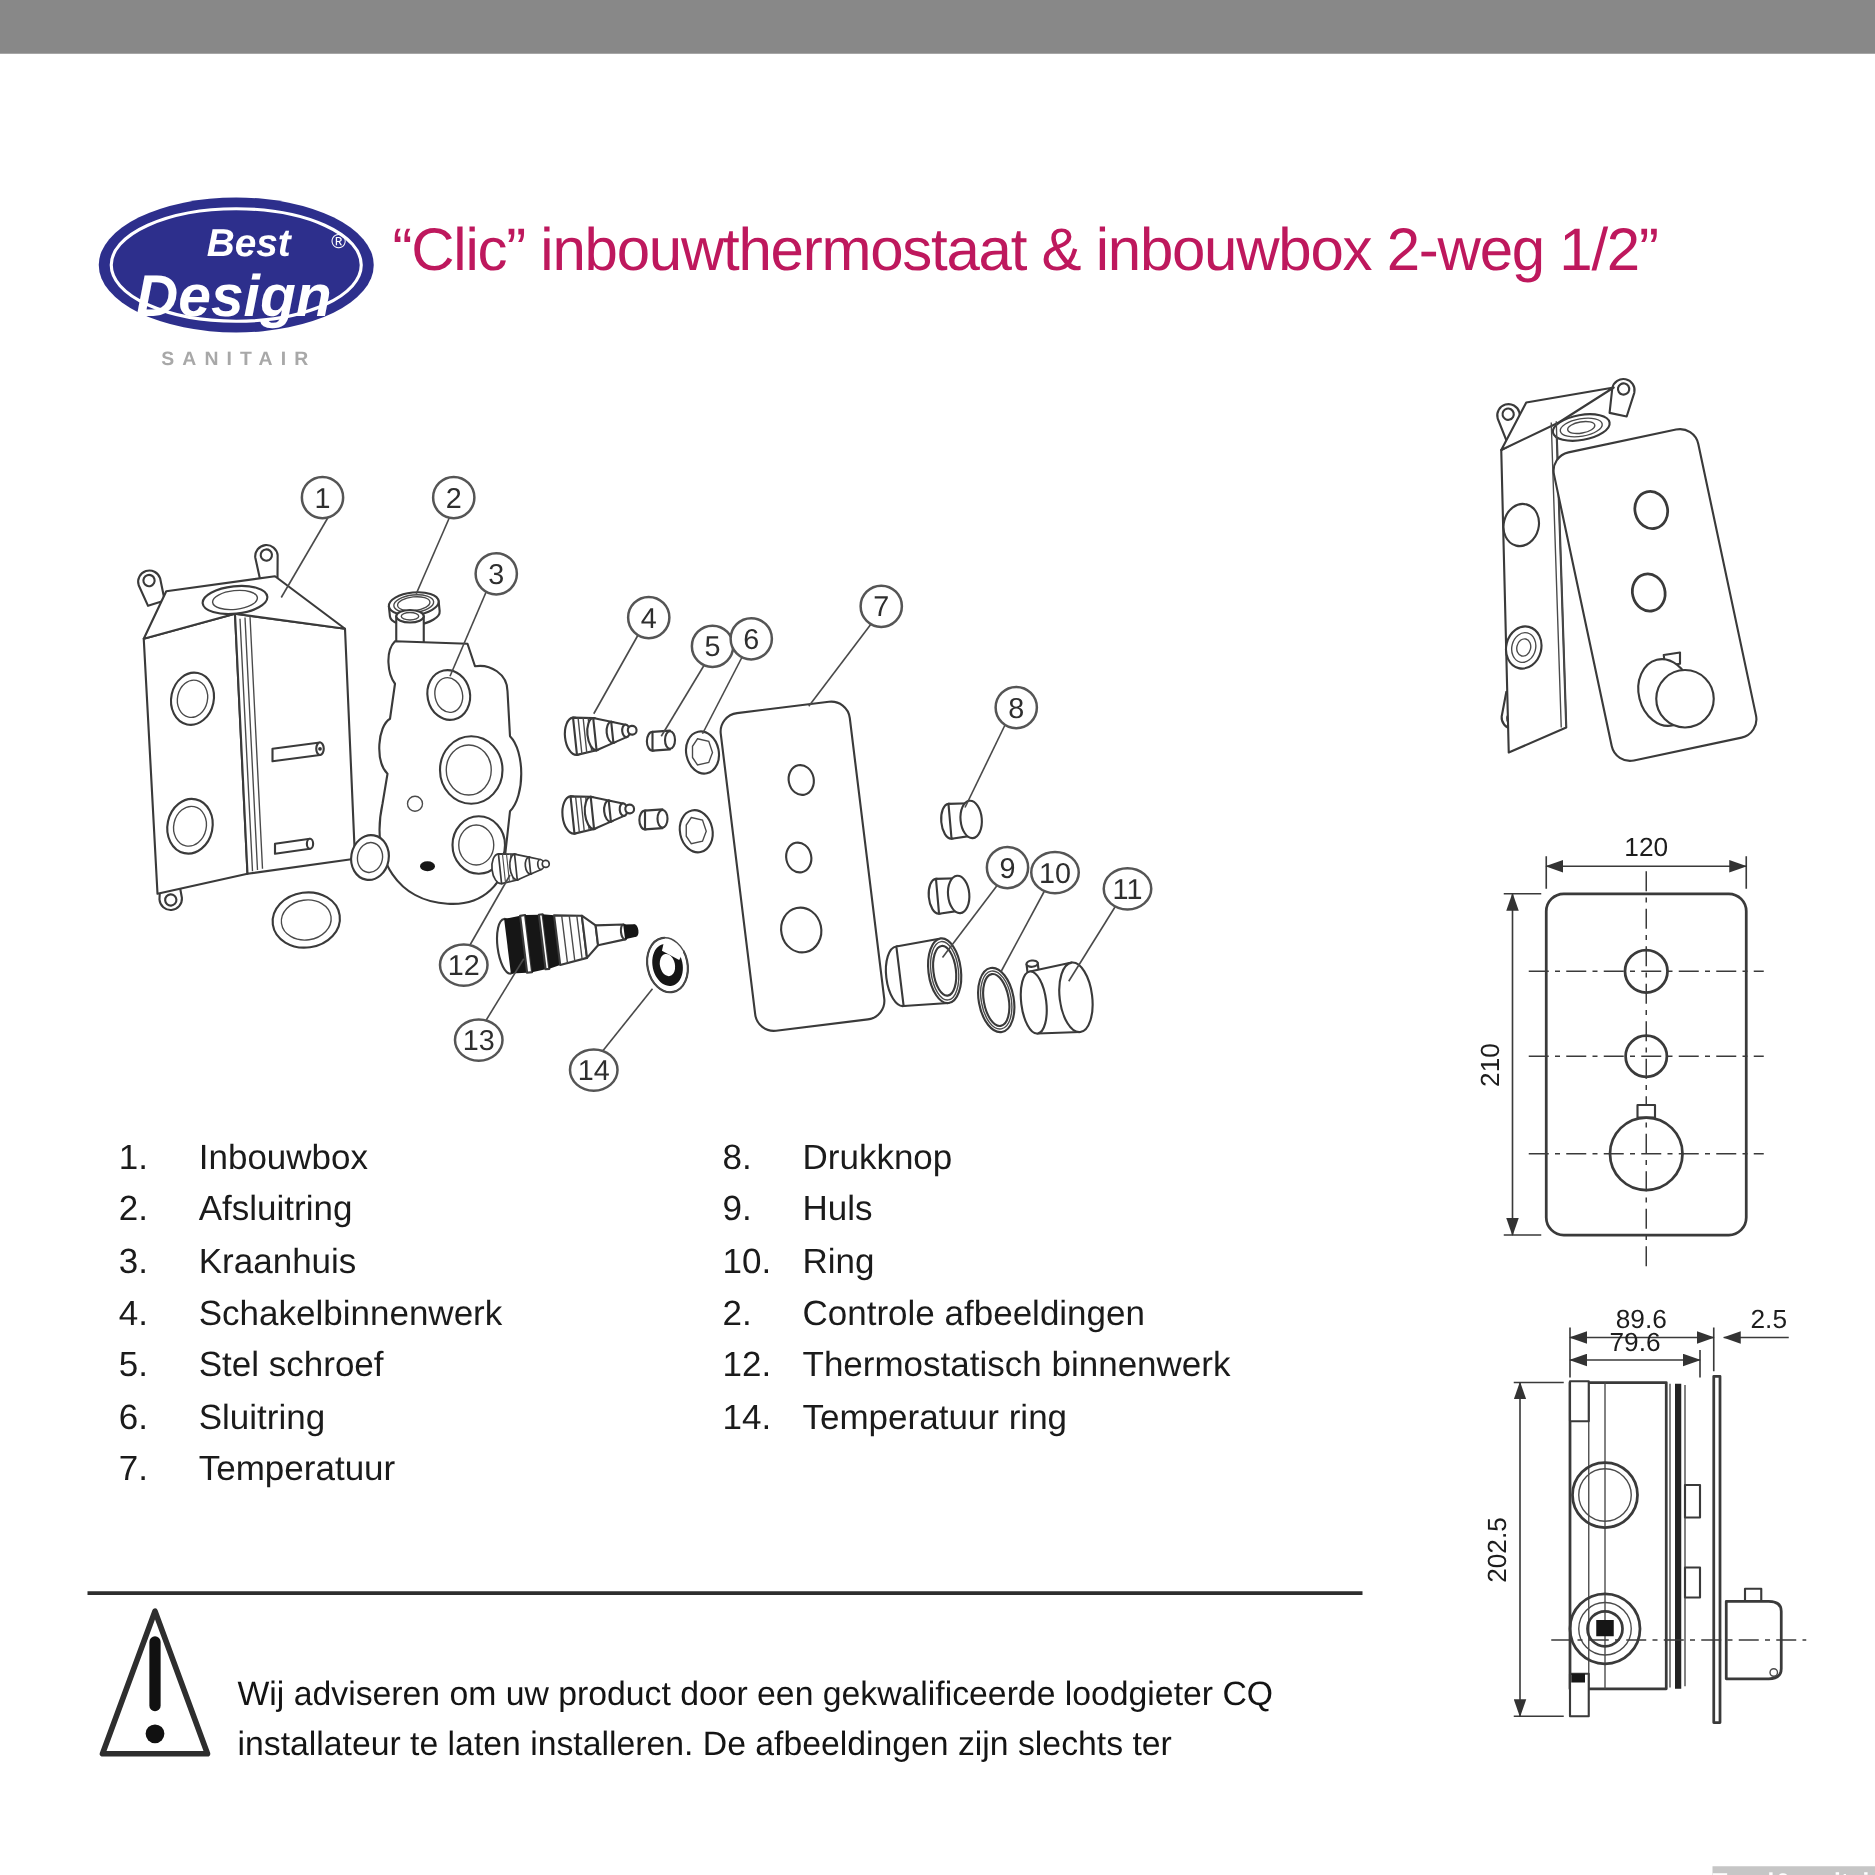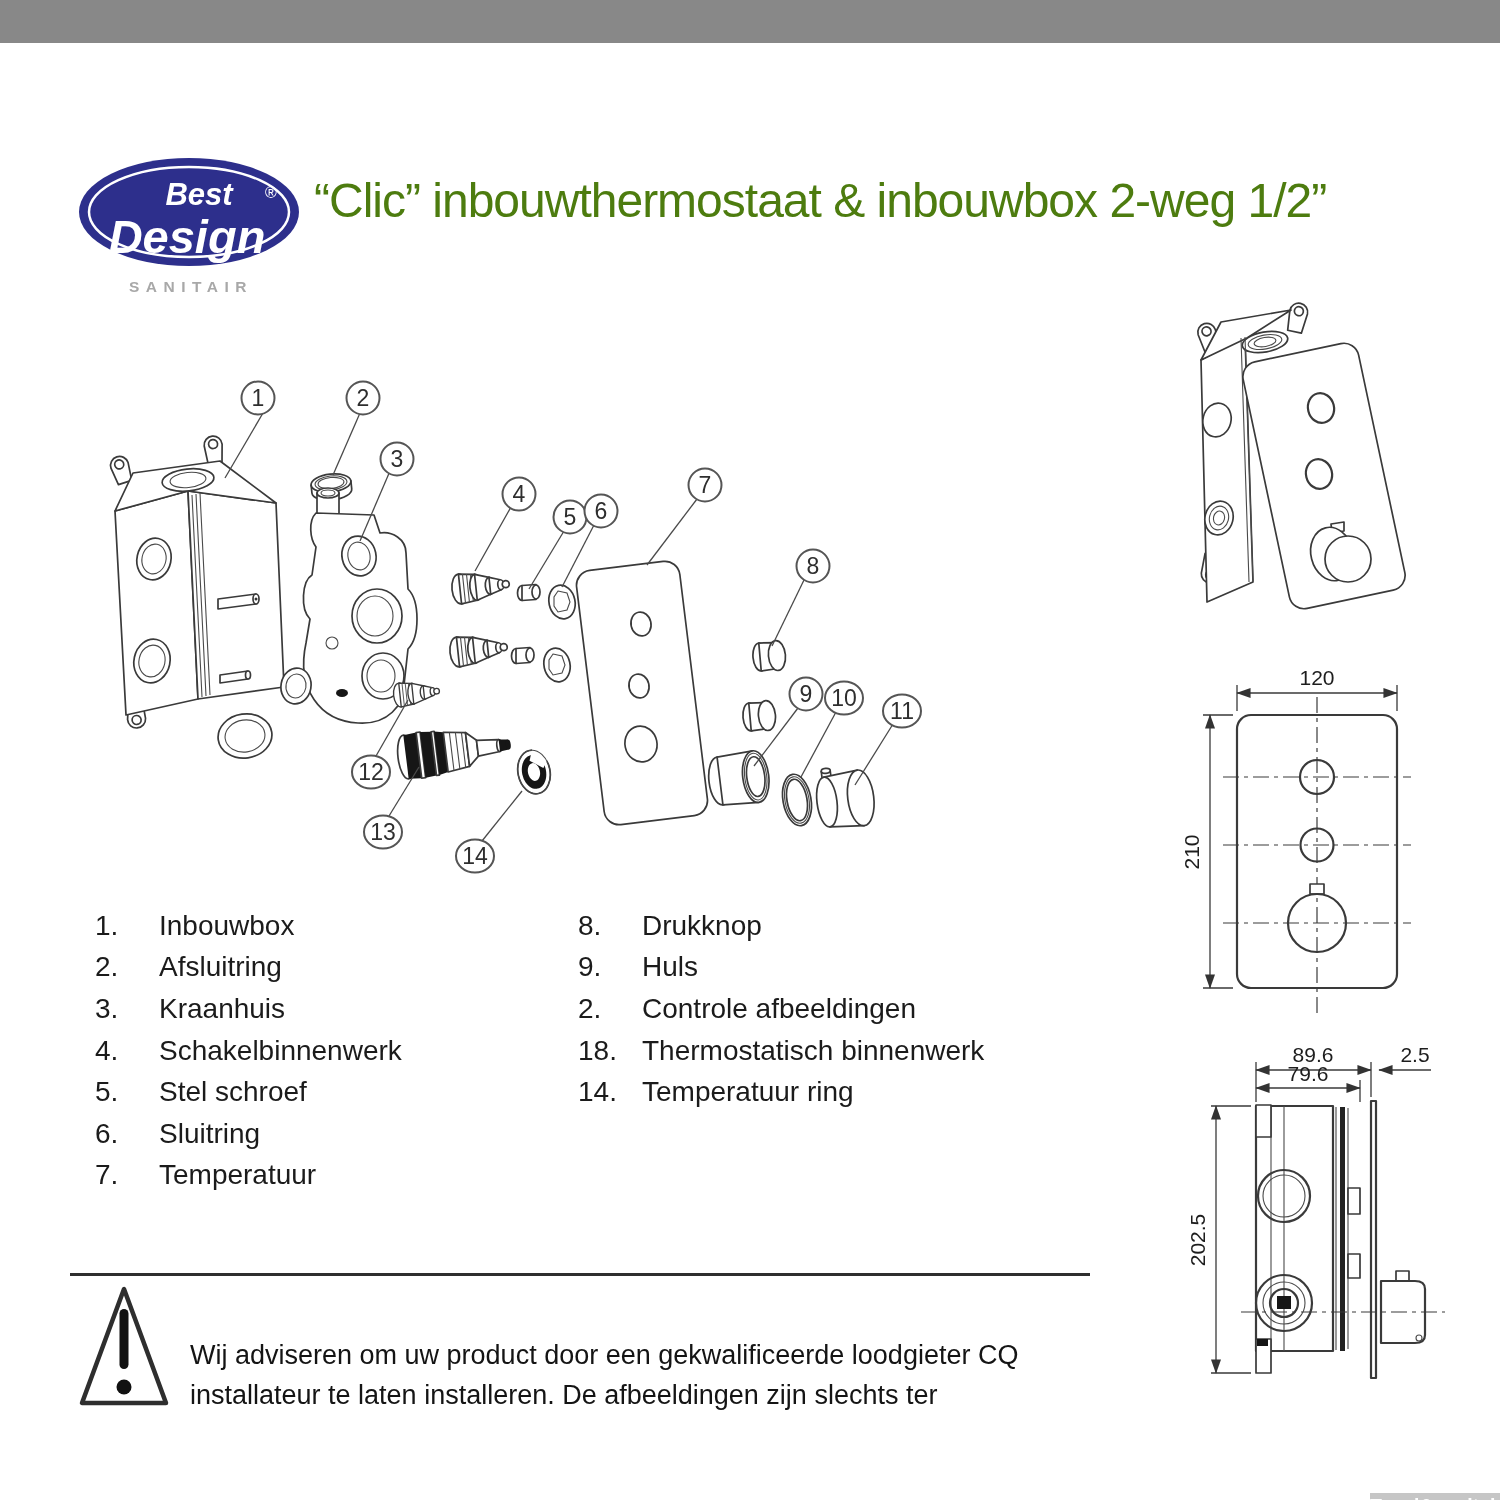--- a/index.html
+++ b/index.html
@@ -16,21 +16,21 @@
   .ldr{fill:none;stroke:#4a4a4a;stroke-width:1.3;}
   .co-c{fill:#fff;stroke:#555;stroke-width:2;}
   .co-t{font-size:23px;fill:#2e2e2e;text-anchor:middle;dominant-baseline:central;}
   .cl{fill:none;stroke:#3a3a3a;stroke-width:1.2;stroke-dasharray:16 5 4 5;}
   .dim{fill:none;stroke:#3a3a3a;stroke-width:1.3;}
   .dimt{font-size:21px;fill:#1d1d1d;text-anchor:middle;}
   .thk{stroke-width:2.2;}
 
   
   .title{position:absolute;left:314px;top:130px;font-size:48px;letter-spacing:-1px;
-         color:#4d7c0f;white-space:nowrap;}
+         color:#be185d;white-space:nowrap;}
 
   
   .parts-col{position:absolute;top:862px;font-size:28px;color:#1b1b1b;}
   .parts-col.left{left:95px;}
   .parts-col.right{left:578px;}
   .parts-row{height:41.6px;display:flex;align-items:center;}
   .parts-num{display:inline-block;width:64px;}
 
   
   .divider{position:absolute;left:70px;top:1230px;width:1020px;height:3px;background:#2e2e2e;}
@@ -413,25 +413,29 @@
   <div class="parts-col right">
     <div class="parts-row">
         <span class="parts-num">8.</span>
         <span>Drukknop</span>
       </div>
     <div class="parts-row">
         <span class="parts-num">9.</span>
         <span>Huls</span>
       </div>
     <div class="parts-row">
+        <span class="parts-num">10.</span>
+        <span>Ring</span>
+      </div>
+    <div class="parts-row">
         <span class="parts-num">2.</span>
         <span>Controle afbeeldingen</span>
       </div>
     <div class="parts-row">
-        <span class="parts-num">18.</span>
+        <span class="parts-num">12.</span>
         <span>Thermostatisch binnenwerk</span>
       </div>
     <div class="parts-row">
         <span class="parts-num">14.</span>
         <span>Temperatuur ring</span>
       </div>
   </div>
 
   <div class="divider"></div>
   <svg style="left:76px;top:1240px" width="96" height="130" viewBox="0 0 96 130">

